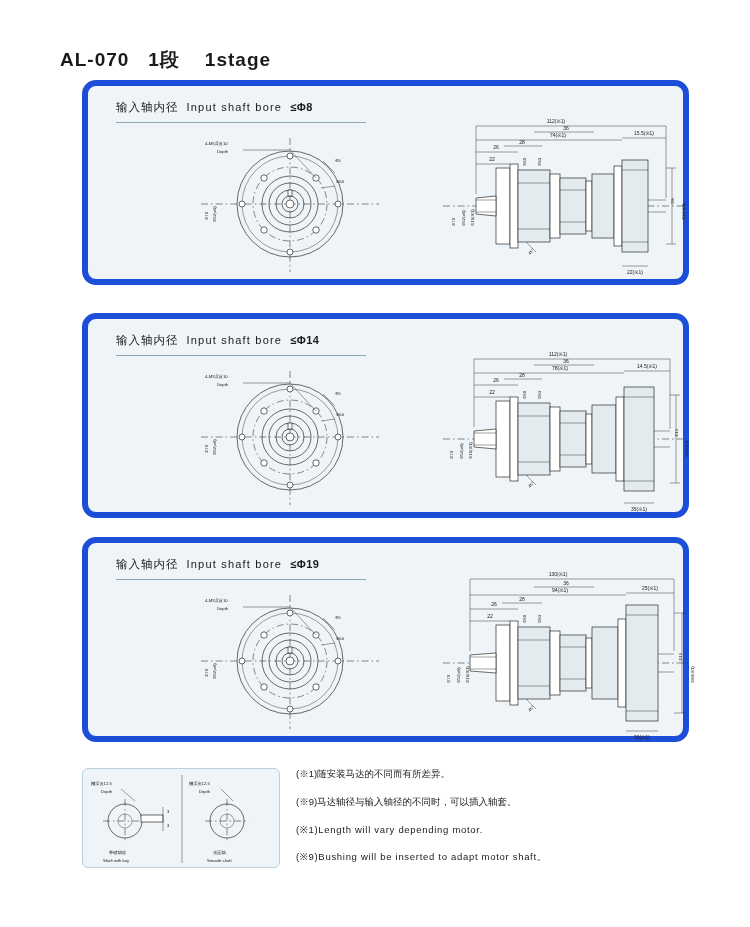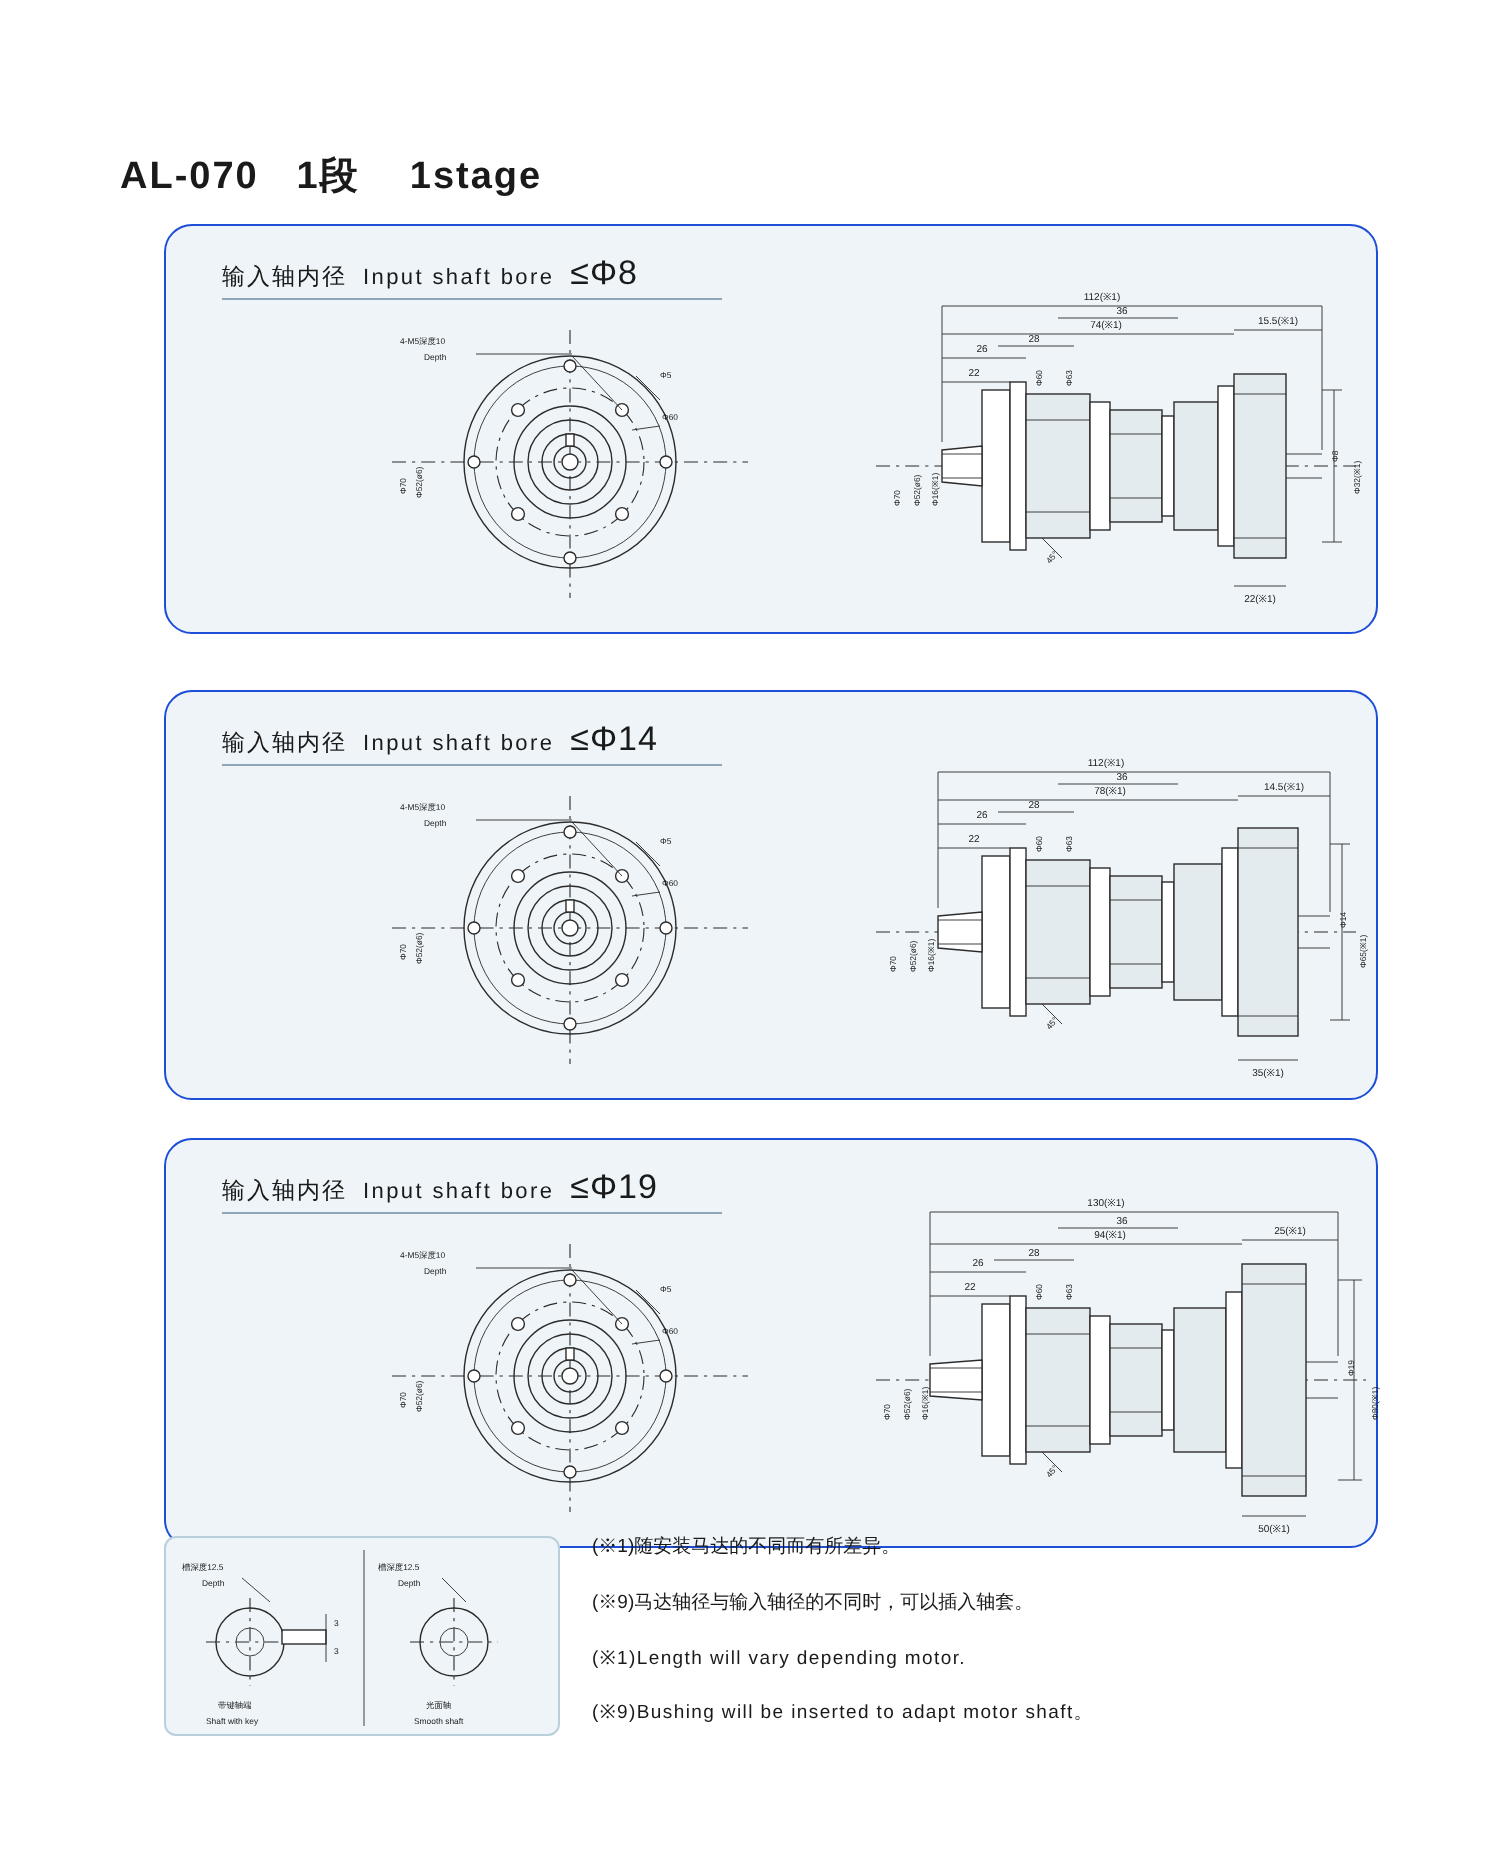--- a/index.html
+++ b/index.html
@@ -13,48 +13,46 @@
     overflow:hidden;
   }
   
   .page-title {
     position:absolute;
     left:60px; top:47px;
     font-size:19px;
     font-weight:bold;
     letter-spacing:1px;
     white-space:pre;
-    margin-top:28px;
   }
   
   .panel {
     position:absolute;
     left:82px;
     width:607px;
     background:#eef4f8;
-    border:1px solid #1d4ed8;
+    border:6px solid #1d4ed8;
     border-radius:14px;
-    margin-top:32px;
   }
   #panel-1 { top:80px;  height:205px; }
   #panel-2 { top:313px; height:205px; }
   #panel-3 { top:537px; height:205px; }
 
   .panel-head {
     position:absolute;
     left:28px; top:14px;
     display:flex;
     align-items:baseline;
     gap:8px;
     font-size:11px;
     white-space:nowrap;
   }
   .panel-head .cn { font-size:11.5px; letter-spacing:1px; }
   .panel-head .en { font-size:11px; letter-spacing:1.2px; }
-  .panel-head .spec { font-size:17px; letter-spacing:.5px; }
+  .panel-head .spec { font-size:11px; letter-spacing:.5px;font-weight:bold; }
   .panel-head .hrule {
     position:absolute;
     left:0; top:22px;
     width:250px;
     border-bottom:1px solid #8ba7b8;
   }
 
   
   svg { display:block; }
   .ln { stroke:#2b2b2b; stroke-width:.7; fill:none; }

